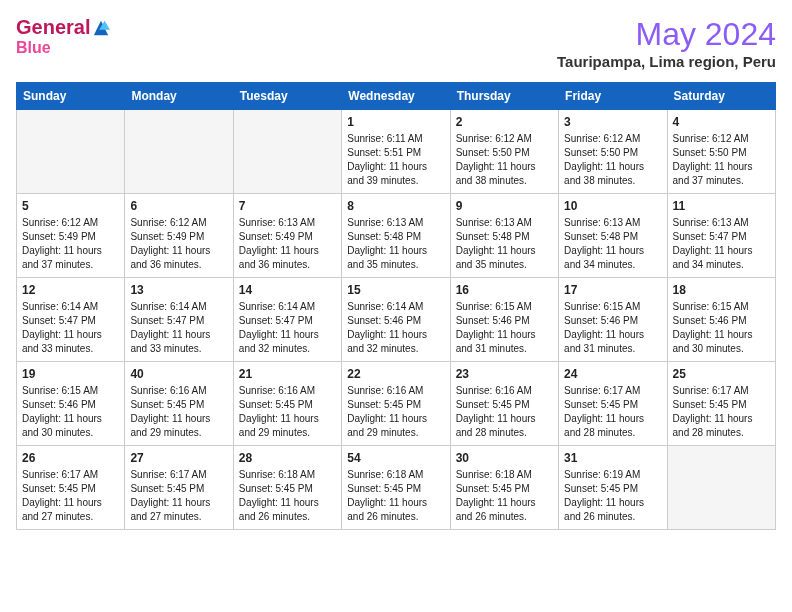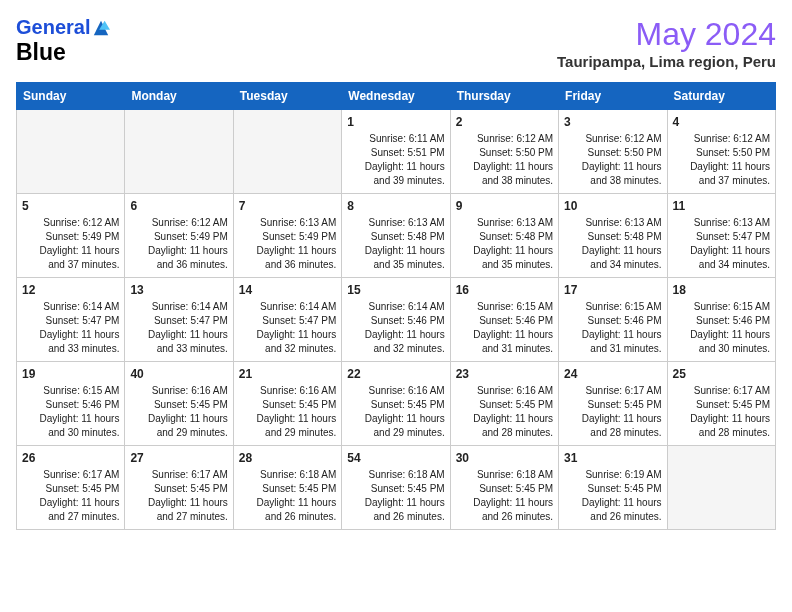--- a/index.html
+++ b/index.html
@@ -17,26 +17,26 @@
       margin-bottom: 12px;
     }
     .logo {
       display: flex;
       flex-direction: column;
       align-items: flex-start;
     }
     .logo-text-general {
       font-size: 20px;
       font-weight: bold;
-      color: #1d4ed8;
+      color: #be185d;
     }
     .logo-text-blue {
-      font-size: 23px;
-      font-weight: bold;
-      color: #000000;
+      font-size: 16px;
+      font-weight: bold;
+      color: #ec4899;
       text-align: right;
     }
     .logo-icon {
       display: inline-block;
       width: 18px;
       height: 18px;
       margin-left: 2px;
       vertical-align: middle;
     }
     .logo-row {
@@ -87,21 +87,20 @@
     .day-num {
       font-weight: bold;
       font-size: 12px;
       display: block;
       margin-bottom: 3px;
     }
     .cell-text {
       font-size: 10px;
       line-height: 1.4;
       color: #222;
-      text-align: right;
     }
   </style>
 </head>
 <body>
 
 <div class="header-area">
   <div class="logo">
     <div class="logo-row">
       <span class="logo-text-general">General</span>
       <svg class="logo-icon" viewBox="0 0 20 20">

